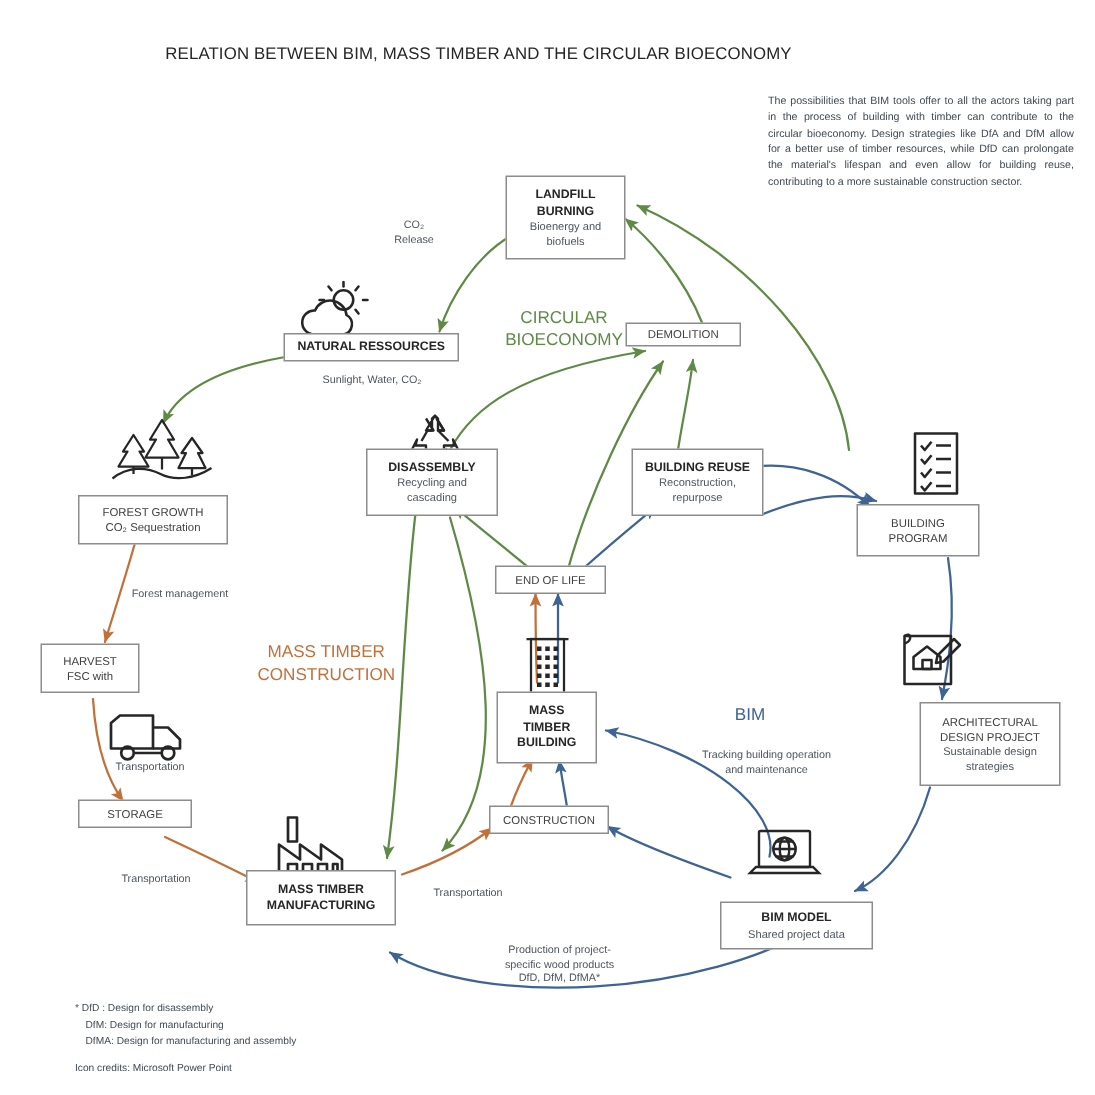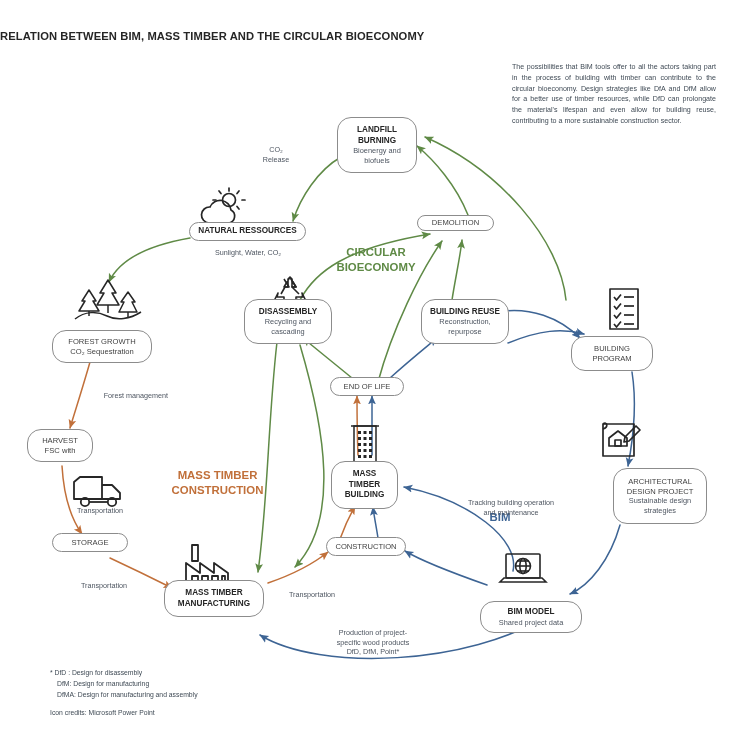--- a/index.html
+++ b/index.html
@@ -20,39 +20,39 @@
     left: 0; top: 0;
     width: 730px;
     height: 730px;
     pointer-events: none;
   }
   .title {
     position: absolute;
     left: 0;
     top: 30px;
     width: 638px;
-    text-align: left;
+    text-align: center;
     font-size: 11.2px;
-    font-weight: bold;
+    font-weight: normal;
     color: #262626;
     letter-spacing: 0.1px;
   }
   .para {
     position: absolute;
     font-size: 7.1px;
     line-height: 1.52;
     color: #3f4a55;
     text-align: justify;
     text-justify: inter-word;
   }
   .node {
     position: absolute;
     box-sizing: border-box;
     border: 1px solid #8c8c8c;
-    border-radius: 14px;
+    border-radius: 0;
     background: #ffffff;
     display: flex;
     flex-direction: column;
     align-items: center;
     justify-content: center;
     color: #3f3f3f;
     text-align: center;
     padding: 2px 3px;
   }
   .node .hl {
@@ -74,24 +74,23 @@
   .edge-label {
     position: absolute;
     font-size: 7.2px;
     line-height: 1.32;
     color: #4d5560;
     text-align: center;
   }
   .zone-label {
     position: absolute;
     font-size: 11.4px;
-    font-weight: bold;
+    font-weight: normal;
     text-align: center;
     line-height: 1.35;
-    margin-top: 40px;
   }
   .zone-green { color: #5f8a46; }
   .zone-orange { color: #c1703a; }
   .zone-blue { color: #3d6494; }
   .footnote {
     position: absolute;
     font-size: 6.8px;
     line-height: 1.6;
     color: #3f4a55;
   }
@@ -390,21 +389,21 @@
 
   <div class="edge-label" style="left:252px; top:145px; width:48px;">
     <span>CO₂</span><br>
     <span>Release</span>
   </div>
 
   <div class="edge-label" style="left:182px; top:248px; width:132px;">
     <span>Sunlight, Water, CO₂</span>
   </div>
 
-  <div class="edge-label" style="left:72px; top:391px; width:96px;text-align:right;">
+  <div class="edge-label" style="left:72px; top:391px; width:96px;">
     <span>Forest management</span>
   </div>
 
   <div class="edge-label" style="left:62px; top:506px; width:76px;">
     <span>Transportation</span>
   </div>
 
   <div class="edge-label" style="left:64px; top:581px; width:80px;">
     <span>Transportation</span>
   </div>
@@ -414,21 +413,21 @@
   </div>
 
   <div class="edge-label" style="left:449px; top:498px; width:124px;">
     <span>Tracking building operation</span><br>
     <span>and maintenance</span>
   </div>
 
   <div class="edge-label" style="left:308px; top:628px; width:130px;">
     <span>Production of project-</span><br>
     <span>specific wood products</span><br>
-    <span class="bold">DfD, DfM, Point*</span>
+    <span class="bold">DfD, DfM, DfMA*</span>
   </div>
 
   <div class="footnote" style="left:50px; top:668px;">
     <span>* DfD : Design for disassembly</span>
   </div>
   <div class="footnote" style="left:57px; top:679px;">
     <span>DfM: Design for manufacturing</span>
   </div>
   <div class="footnote" style="left:57px; top:690px;">
     <span>DfMA: Design for manufacturing and assembly</span>

